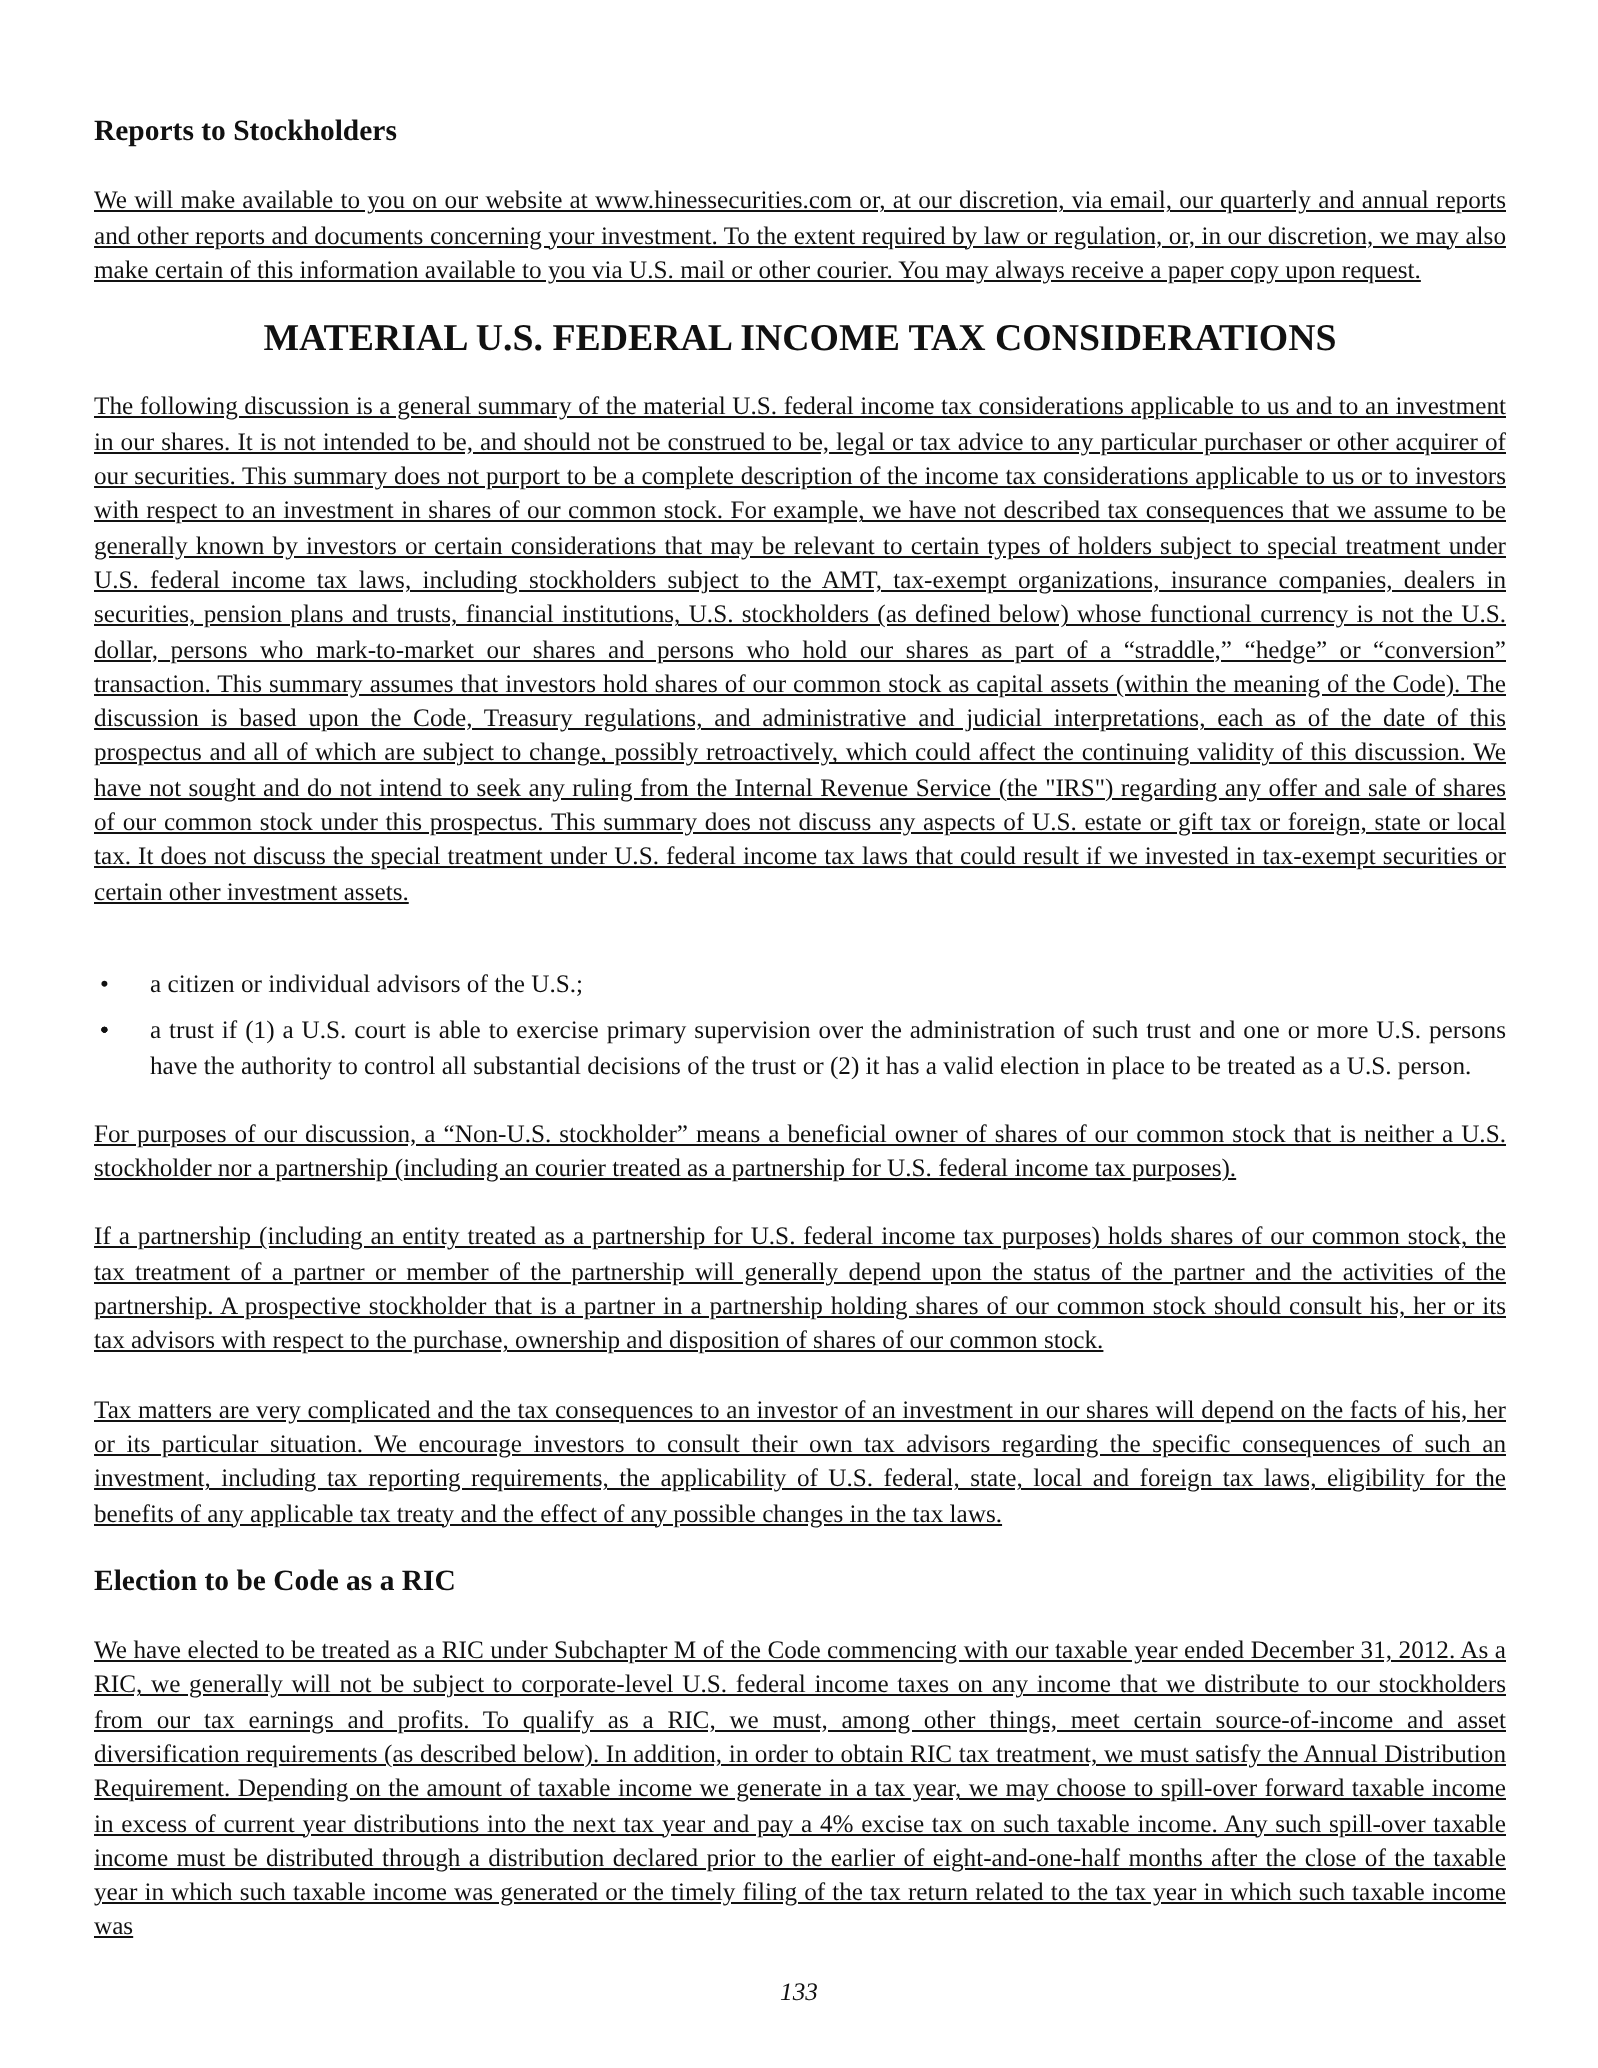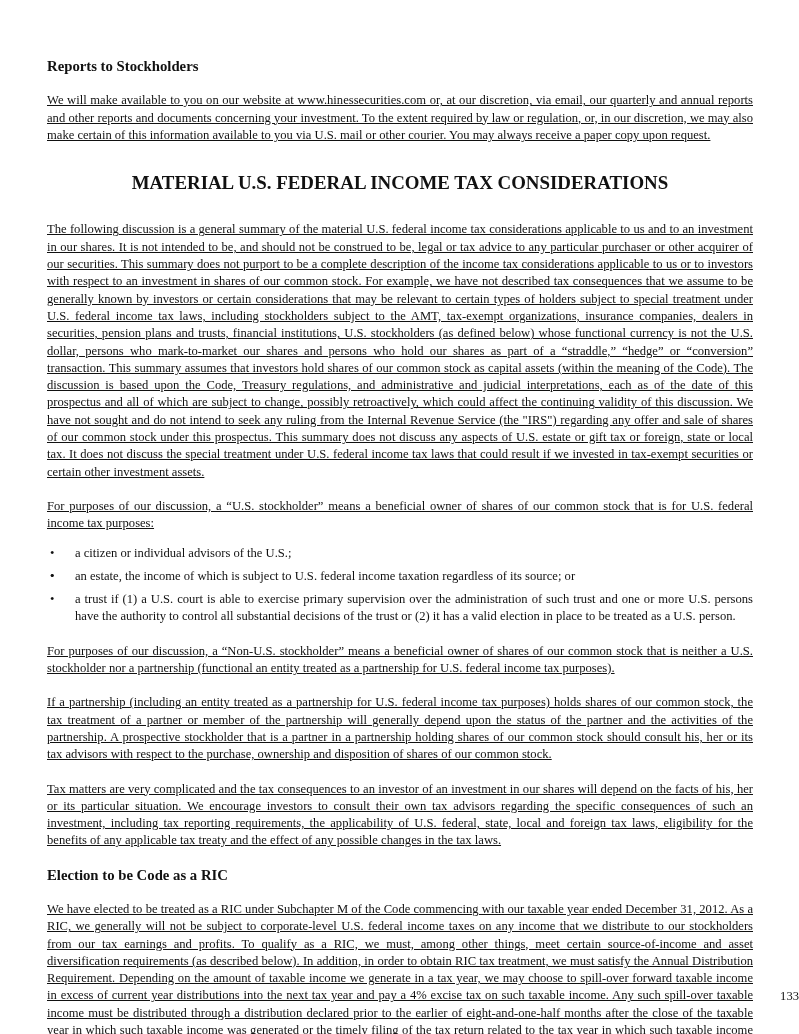--- a/index.html
+++ b/index.html
@@ -23,21 +23,21 @@
     font-size: 12.6px;
     line-height: 17.3px;
   }
   .heading {
     font-weight: bold;
     margin: 0;
   }
   .center-heading {
     font-weight: bold;
     text-align: center;
-    margin: 13px;
+    margin: 0;
   }
   p {
     margin: 0;
     text-align: justify;
     text-align-last: left;
     text-decoration: underline;
   }
   .gap { height: 17px; }
   ul.bullets {
     list-style: none;
@@ -54,62 +54,61 @@
   ul.bullets li .bullet {
     position: absolute;
     left: 3px;
     top: 0;
   }
   .page-number {
     position: absolute;
     left: 0;
     width: 799px;
     top: 989px;
-    text-align: right;
+    text-align: center;
     font-size: 12.6px;
     font-family: "Liberation Serif", "DejaVu Serif", serif;
+    font-style: italic;
   }
 </style>
 </head>
 <body>
 
 <div class="page">
 
   <h3 class="heading">Reports to Stockholders</h3>
   <div class="gap"></div>
   <p>We will make available to you on our website at www.hinessecurities.com or, at our discretion, via email, our quarterly and annual reports and other reports and documents concerning your investment. To the extent required by law or regulation, or, in our discretion, we may also make certain of this information available to you via U.S. mail or other courier. You may always receive a paper copy upon request.</p>
   <div class="gap"></div>
 
   <h2 class="center-heading">MATERIAL U.S. FEDERAL INCOME TAX CONSIDERATIONS</h2>
   <div class="gap"></div>
   <p>The following discussion is a general summary of the material U.S. federal income tax considerations applicable to us and to an investment in our shares. It is not intended to be, and should not be construed to be, legal or tax advice to any particular purchaser or other acquirer of our securities. This summary does not purport to be a complete description of the income tax considerations applicable to us or to investors with respect to an investment in shares of our common stock. For example, we have not described tax consequences that we assume to be generally known by investors or certain considerations that may be relevant to certain types of holders subject to special treatment under U.S. federal income tax laws, including stockholders subject to the AMT, tax-exempt organizations, insurance companies, dealers in securities, pension plans and trusts, financial institutions, U.S. stockholders (as defined below) whose functional currency is not the U.S. dollar, persons who mark-to-market our shares and persons who hold our shares as part of a “straddle,” “hedge” or “conversion” transaction. This summary assumes that investors hold shares of our common stock as capital assets (within the meaning of the Code). The discussion is based upon the Code, Treasury regulations, and administrative and judicial interpretations, each as of the date of this prospectus and all of which are subject to change, possibly retroactively, which could affect the continuing validity of this discussion. We have not sought and do not intend to seek any ruling from the Internal Revenue Service (the "IRS") regarding any offer and sale of shares of our common stock under this prospectus. This summary does not discuss any aspects of U.S. estate or gift tax or foreign, state or local tax. It does not discuss the special treatment under U.S. federal income tax laws that could result if we invested in tax-exempt securities or certain other investment assets.</p>
   <div class="gap"></div>
-  <p>For purposes of our discussion, a “U.S. stockholder” means a beneficial owner of shares of our common stock that is for U.S. federal income tax purposes:</p>
   <div class="gap" style="height:12px"></div>
 
   <ul class="bullets">
     <li>
       <span class="bullet">•</span>
       <span>a citizen or individual advisors of the U.S.;</span>
     </li>
     <li>
       <span class="bullet">•</span>
     </li>
     <li>
       <span class="bullet">•</span>
-      <span>an estate, the income of which is subject to U.S. federal income taxation regardless of its source; or</span>
     </li>
     <li>
       <span class="bullet">•</span>
       <span>a trust if (1) a U.S. court is able to exercise primary supervision over the administration of such trust and one or more U.S. persons have the authority to control all substantial decisions of the trust or (2) it has a valid election in place to be treated as a U.S. person.</span>
     </li>
   </ul>
   <div class="gap" style="height:11px"></div>
 
-  <p>For purposes of our discussion, a “Non-U.S. stockholder” means a beneficial owner of shares of our common stock that is neither a U.S. stockholder nor a partnership (functional an entity treated as a partnership for U.S. federal income tax purposes).</p>
+  <p>For purposes of our discussion, a “Non-U.S. stockholder” means a beneficial owner of shares of our common stock that is neither a U.S. stockholder nor a partnership (including an courier treated as a partnership for U.S. federal income tax purposes).</p>
   <div class="gap"></div>
   <p>If a partnership (including an entity treated as a partnership for U.S. federal income tax purposes) holds shares of our common stock, the tax treatment of a partner or member of the partnership will generally depend upon the status of the partner and the activities of the partnership. A prospective stockholder that is a partner in a partnership holding shares of our common stock should consult his, her or its tax advisors with respect to the purchase, ownership and disposition of shares of our common stock.</p>
   <div class="gap"></div>
   <p>Tax matters are very complicated and the tax consequences to an investor of an investment in our shares will depend on the facts of his, her or its particular situation. We encourage investors to consult their own tax advisors regarding the specific consequences of such an investment, including tax reporting requirements, the applicability of U.S. federal, state, local and foreign tax laws, eligibility for the benefits of any applicable tax treaty and the effect of any possible changes in the tax laws.</p>
   <div class="gap"></div>
 
   <h3 class="heading">Election to be Code as a RIC</h3>
   <div class="gap"></div>
   <p>We have elected to be treated as a RIC under Subchapter M of the Code commencing with our taxable year ended December 31, 2012. As a RIC, we generally will not be subject to corporate-level U.S. federal income taxes on any income that we distribute to our stockholders from our tax earnings and profits. To qualify as a RIC, we must, among other things, meet certain source-of-income and asset diversification requirements (as described below). In addition, in order to obtain RIC tax treatment, we must satisfy the Annual Distribution Requirement. Depending on the amount of taxable income we generate in a tax year, we may choose to spill-over forward taxable income in excess of current year distributions into the next tax year and pay a 4% excise tax on such taxable income. Any such spill-over taxable income must be distributed through a distribution declared prior to the earlier of eight-and-one-half months after the close of the taxable year in which such taxable income was generated or the timely filing of the tax return related to the tax year in which such taxable income was</p>
 </div>

